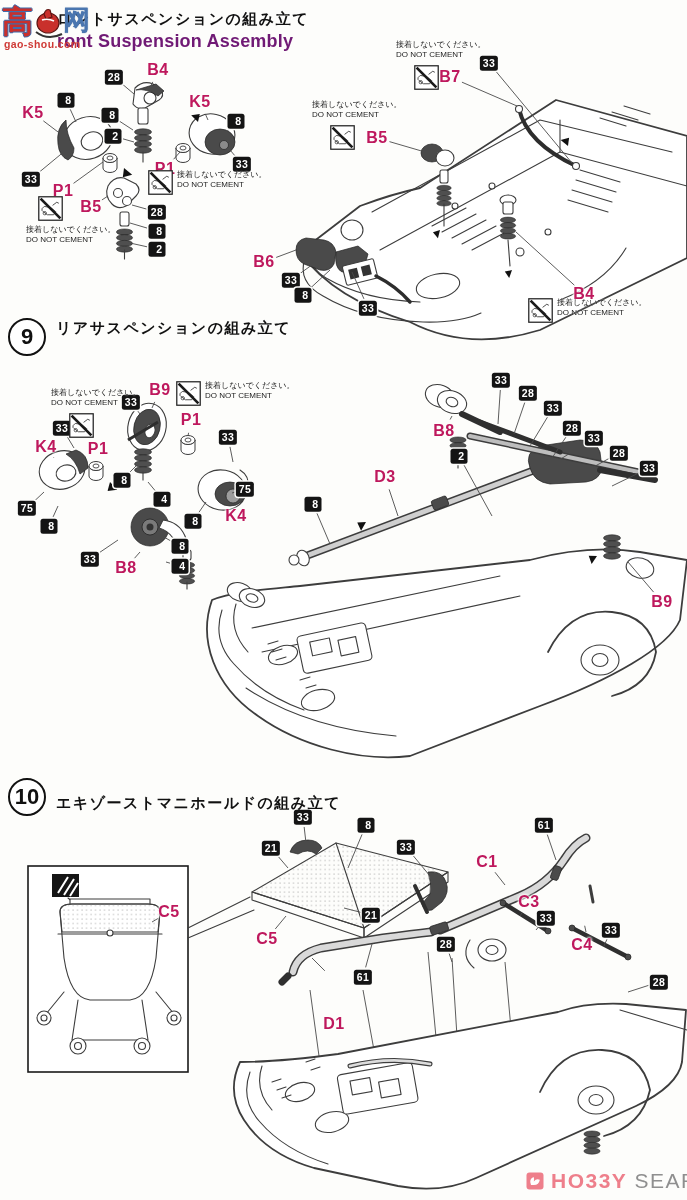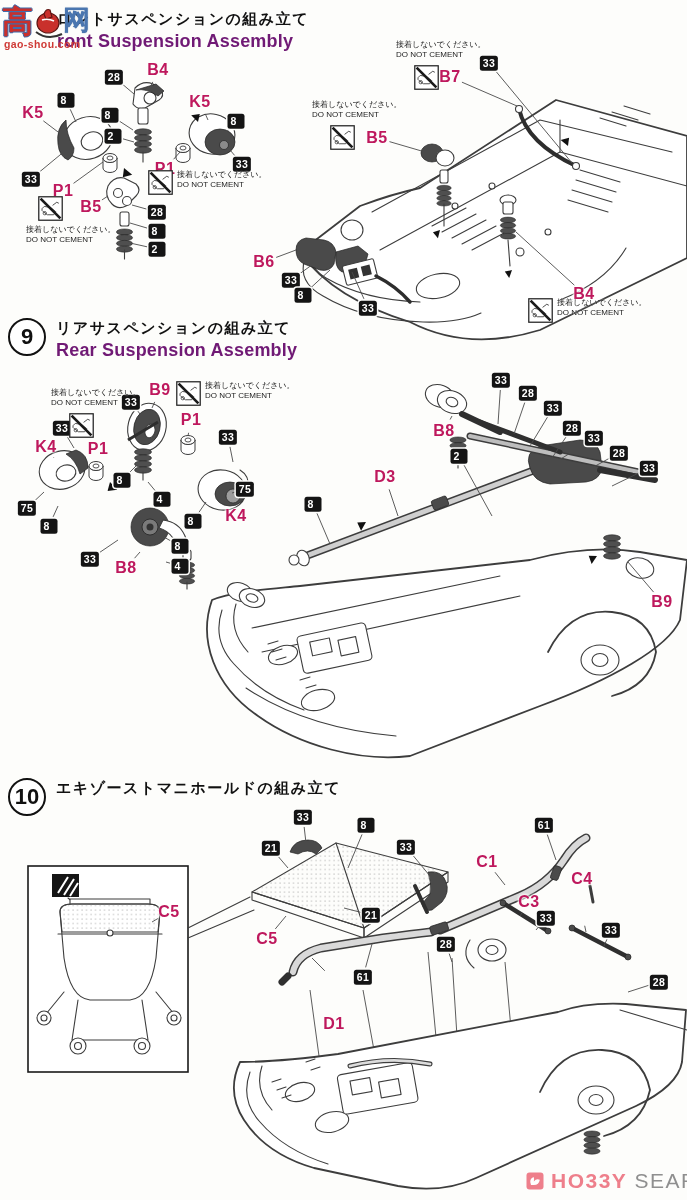--- a/index.html
+++ b/index.html
@@ -11,21 +11,21 @@
 
   
   .ln{fill:none;stroke:#3d3d3d;stroke-width:1.1;stroke-linejoin:round;stroke-linecap:round;}
   .lnb{stroke-width:1.8;}
   .wfill{fill:#fff;}
   .dk{fill:#4a4a4a;stroke:#242424;stroke-width:0.7;}
 
   
   .co-box{position:absolute;transform:translate(-50%,-50%);background:#141414;color:#fff;
     font-weight:bold;font-size:10.5px;line-height:1;padding:2px 3px;border-radius:2.5px;
-    min-width:11px;text-align:left;letter-spacing:.3px;z-index:4;box-shadow:0 0 0 1.5px #fdfdfb;}
+    min-width:11px;text-align:right;letter-spacing:.3px;z-index:4;box-shadow:0 0 0 1.5px #fdfdfb;}
   .co-part{position:absolute;transform:translate(-50%,-50%);color:#be185d;font-weight:bold;
     font-size:16px;line-height:1;letter-spacing:.5px;z-index:4;
     text-shadow:0 0 3px #fdfdfb,0 0 3px #fdfdfb,0 0 3px #fdfdfb;}
 
   
   .notice{position:absolute;display:flex;gap:4px;color:#222;z-index:4;white-space:nowrap;
     font-size:8px;line-height:1.3;}
   .notice .nt div{text-shadow:0 0 2px #fdfdfb;}
   .notice.text-right{flex-direction:row;align-items:flex-start;}
   .notice.text-below{flex-direction:column;}
@@ -412,27 +412,26 @@
     <div>
       <div class="t-jp">ロントサスペンションの組み立て</div>
       <div class="t-en">ront Suspension Assembly</div>
     </div>
   </div>
 
   <div class="step-header" style="left:8px;top:318px;">
     <div class="step-circle">9</div>
     <div style="margin-top:1px;">
       <div class="t-jp">リアサスペンションの組み立て</div>
-      <div class="t-en">Rear Suspension Assembly</div>
     </div>
   </div>
 
   <div class="step-header" style="left:8px;top:778px;">
     <div class="step-circle">10</div>
-    <div style="margin-top:1px;">
+    <div style="margin-top:16px;">
       <div class="t-jp">エキゾーストマニホールドの組み立て</div>
     </div>
   </div>
 
   <div class="hs-logo">
     <svg width="18" height="18" viewBox="0 0 18 18">
       <rect x="0.5" y="0.5" width="17" height="17" rx="3" fill="#ee7f8b"></rect>
       <path d="M5,13 q-2.4,-6 2.6,-8 q1.2,2.6 0.2,4.6 q2.6,-3.6 6,-1.8 q-0.8,5.2 -6,5.2 z" fill="#fff"></path>
     </svg>
     <span class="hs-hobby">HO33Y</span>
@@ -591,16 +590,16 @@
     <div class="co-box" style="left: 371px; top: 915px;">21</div>
     <div class="co-part" style="left: 267px; top: 939px;">C5</div>
     <div class="co-part" style="left: 169px; top: 912px;">C5</div>
     <div class="co-part" style="left: 334px; top: 1024px;">D1</div>
     <div class="co-box" style="left: 363px; top: 977px;">61</div>
     <div class="co-box" style="left: 446px; top: 944px;">28</div>
     <div class="co-box" style="left: 544px; top: 825px;">61</div>
     <div class="co-part" style="left: 487px; top: 862px;">C1</div>
     <div class="co-part" style="left: 529px; top: 902px;">C3</div>
     <div class="co-box" style="left: 546px; top: 918px;">33</div>
-    <div class="co-part" style="left: 582px; top: 879px; text-align: center;">C4</div>
+    <div class="co-part" style="left: 582px; top: 945px; text-align: center;">C4</div>
     <div class="co-box" style="left: 611px; top: 930px;">33</div>
     <div class="co-box" style="left: 659px; top: 982px;">28</div>
   </div>
 
 </body></html>

